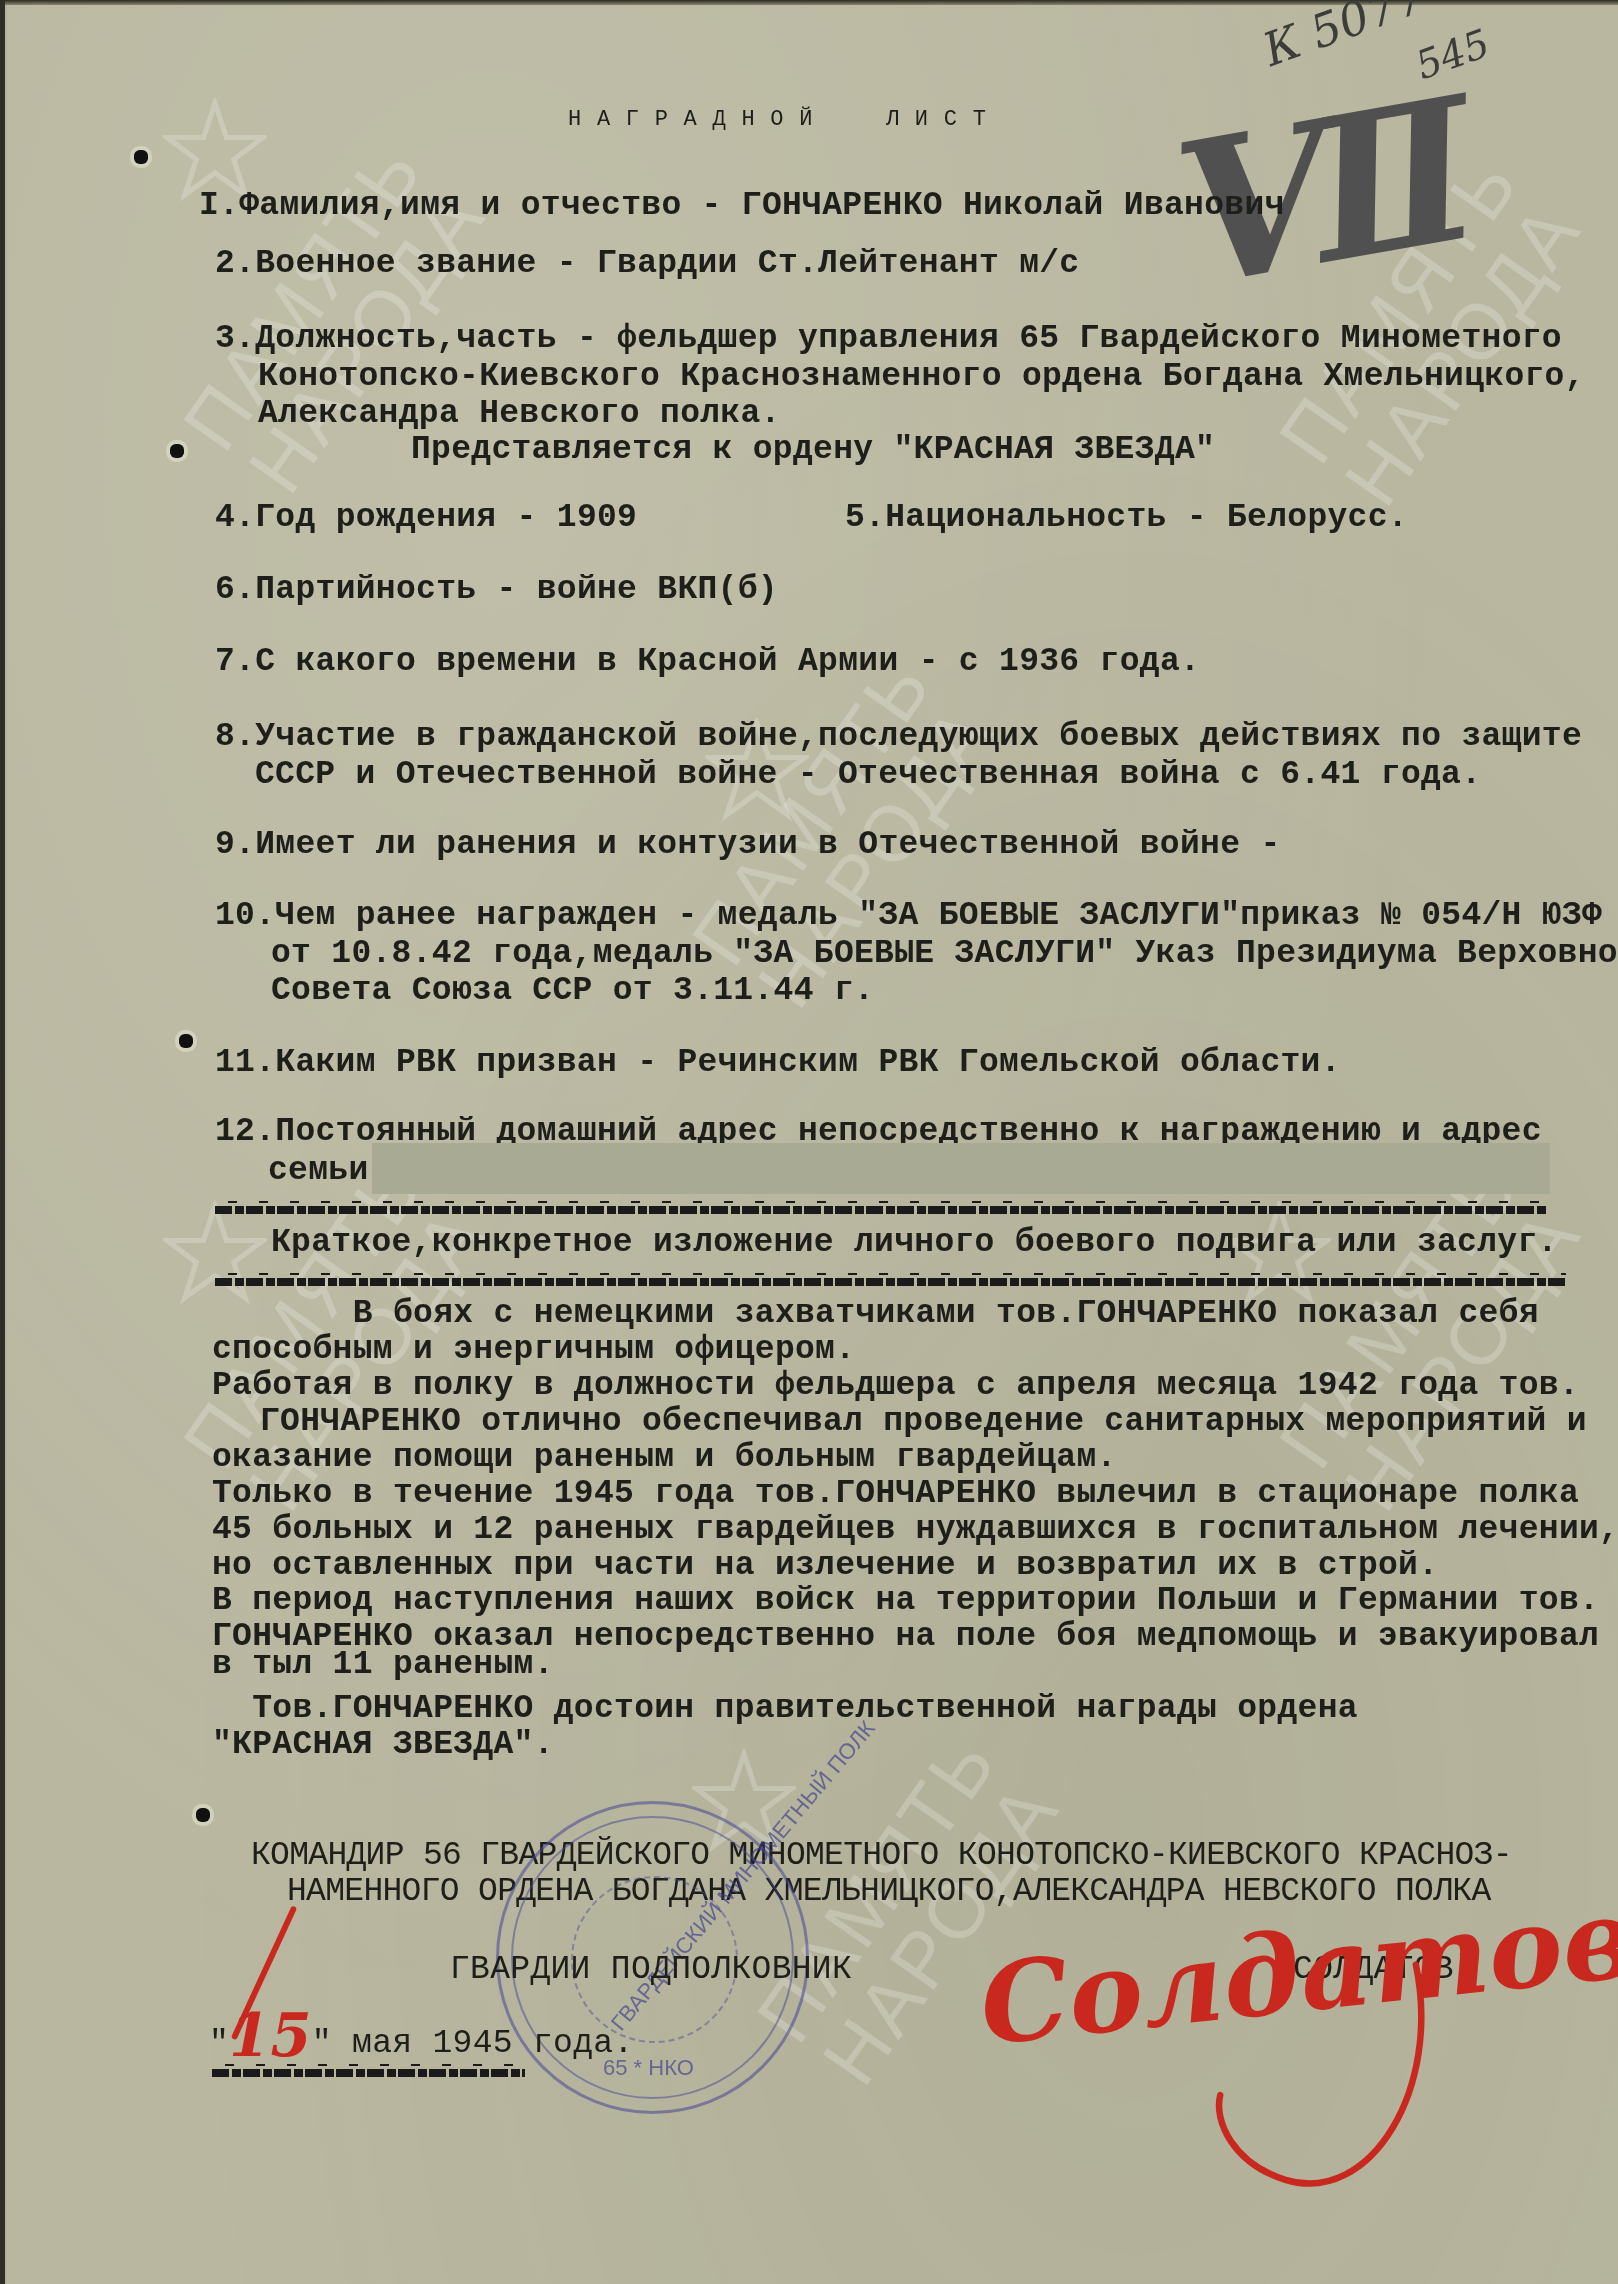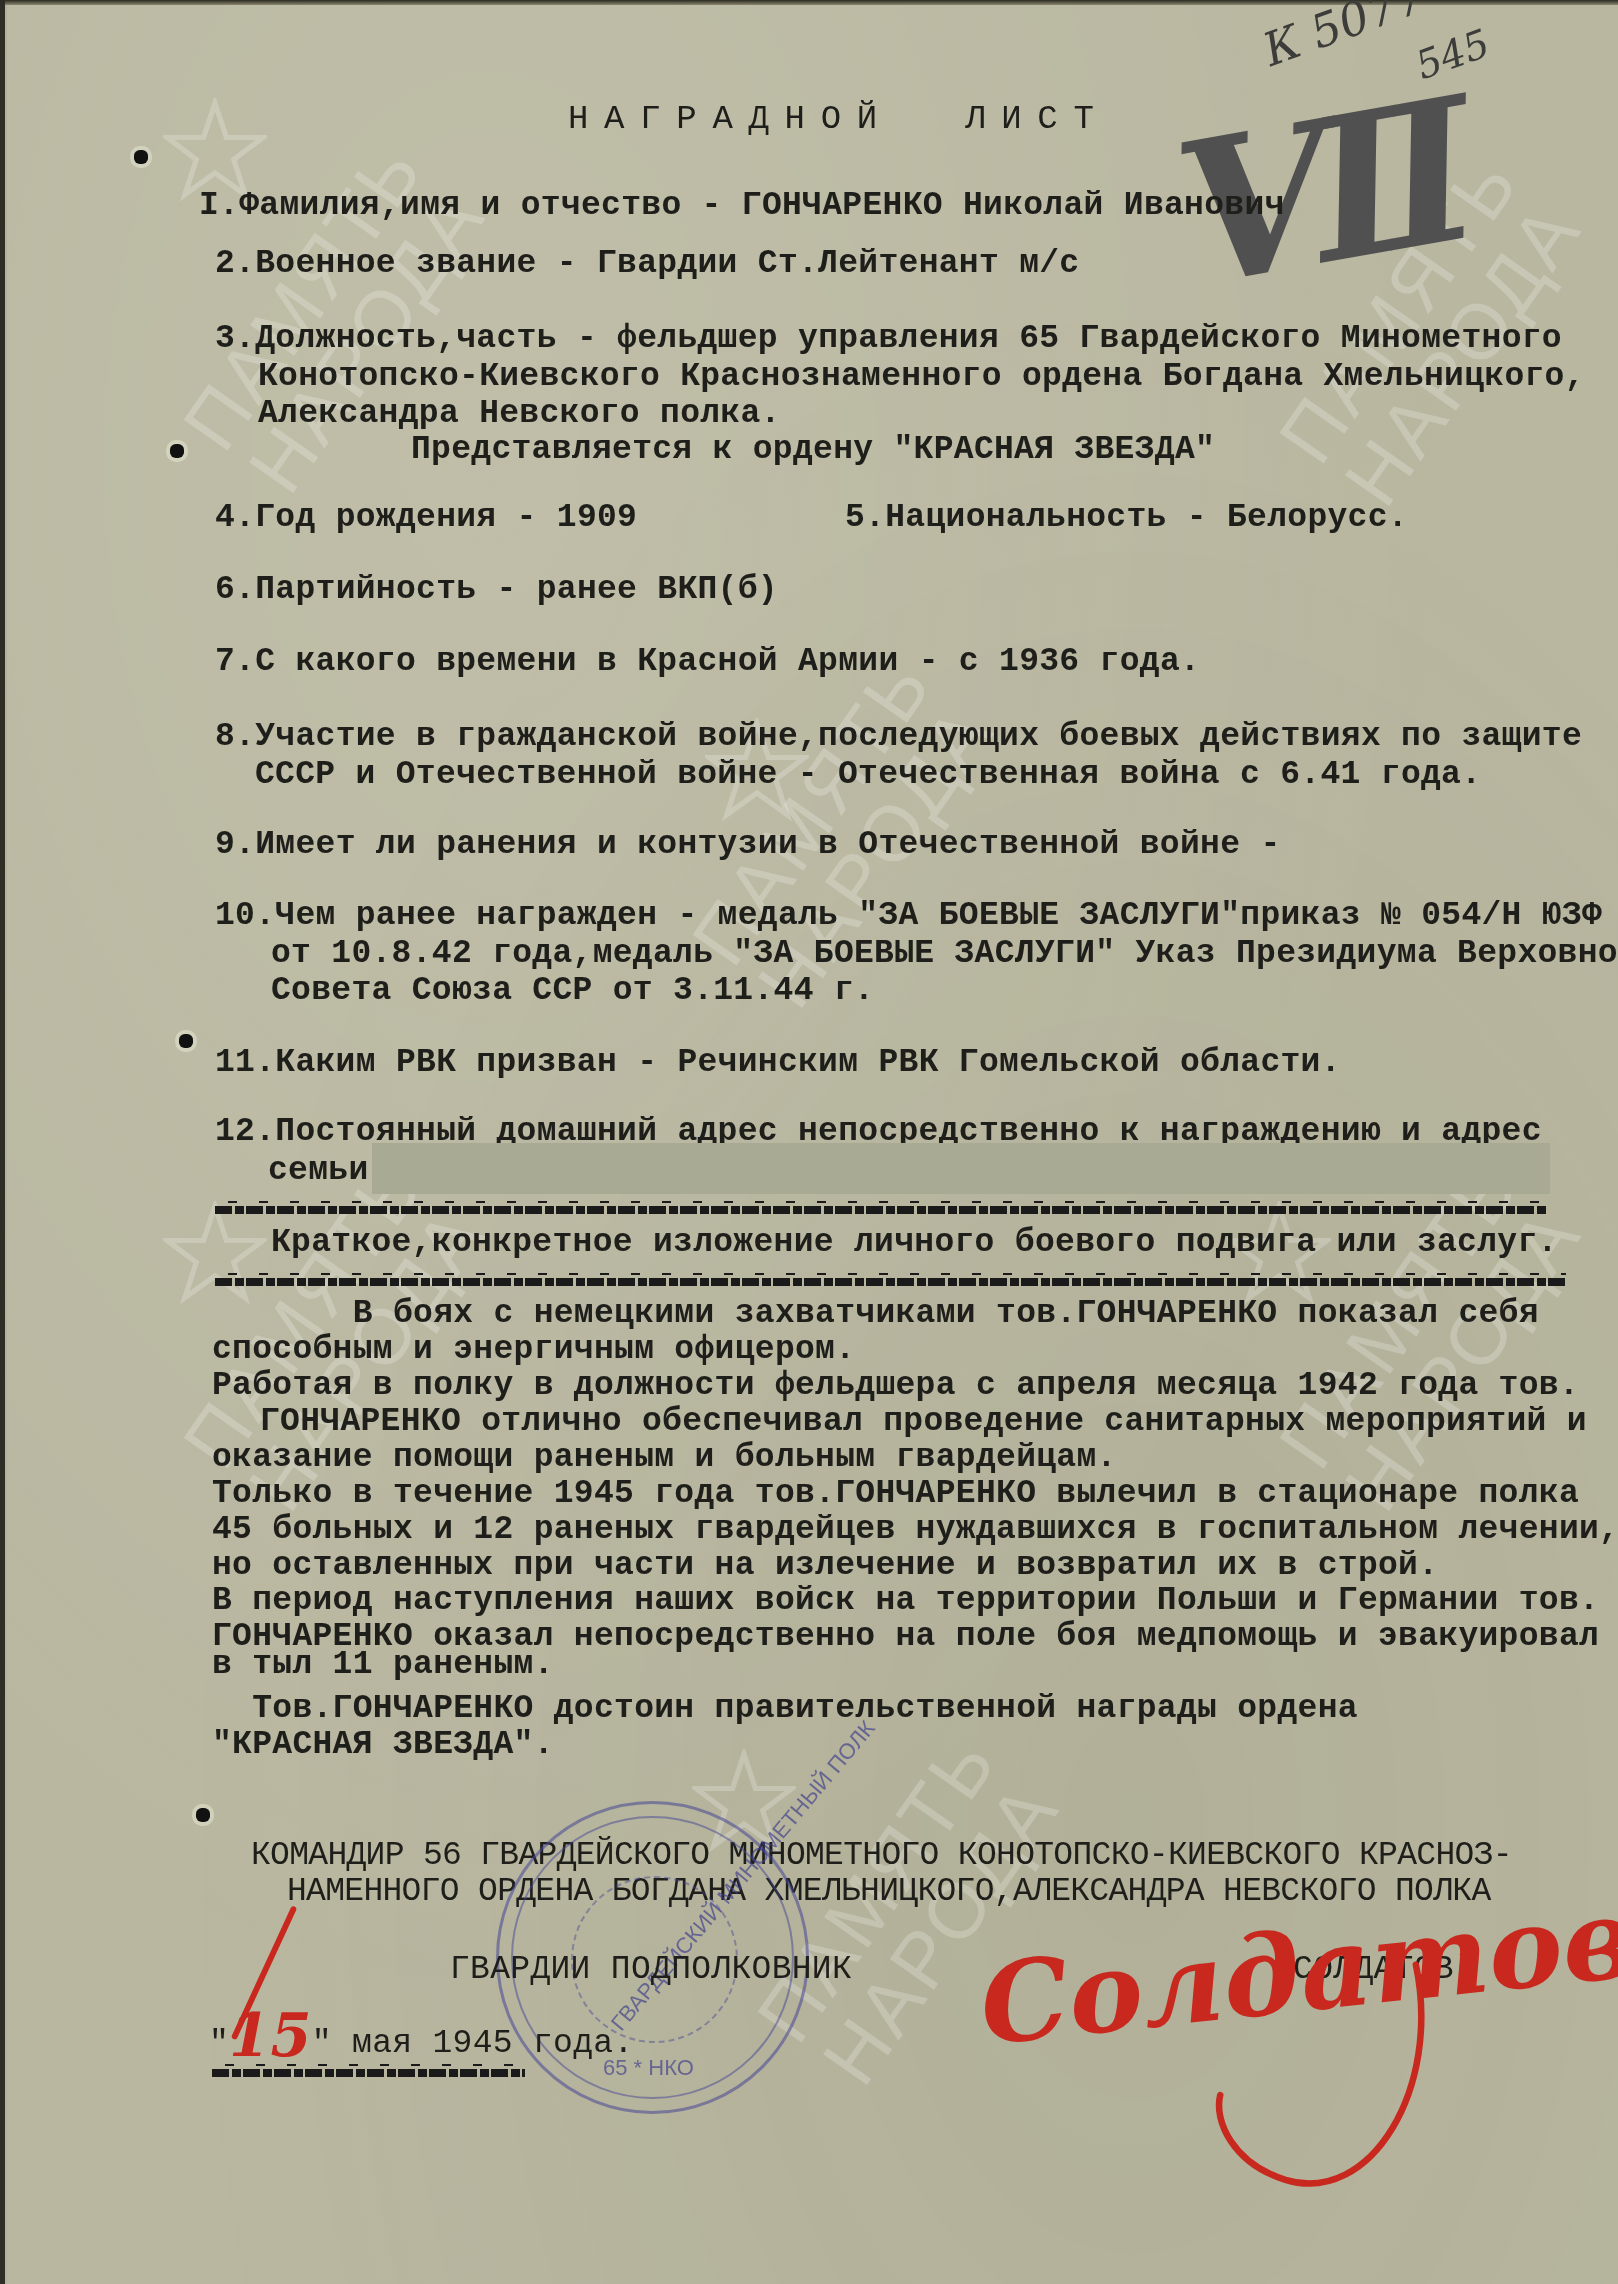--- a/index.html
+++ b/index.html
@@ -23,21 +23,21 @@
   }
   .left-edge {
     position: absolute; left: 0; top: 0; width: 5.2px; height: 2284px;
     background: #2e2e26;
   }
   .line {
     position: absolute; white-space: pre; font-size: 33px; line-height: 37px;
     letter-spacing: 0.3px; font-weight: bold; color: #1e1e1a;
     transform-origin: left center;
   }
-  .title { font-size: 34px; letter-spacing: 15.7px; font-weight: normal; }
+  .title { font-size: 22px; letter-spacing: 15.7px; font-weight: normal; }
   .dash {
     position: absolute; height: 7.8px;
     background: repeating-linear-gradient(90deg, #1a1a1a 0 17px, transparent 17px 19.6px, #1a1a1a 19.6px 29px, transparent 29px 31px);
   }
   .dash::after {
     content: ""; position: absolute; left: 0; right: 0; top: -5.2px; height: 2.6px;
     background: repeating-linear-gradient(90deg, transparent 0 13px, #1a1a1a 13px 22px, transparent 22px 31px);
   }
   .redact {
     position: absolute; background: #a8aa94;
@@ -129,21 +129,21 @@
 <div class="line" style="left:215px; top:245px;"><span>2.</span><span>Военное звание</span> - <span>Гвардии Ст.Лейтенант м/с</span></div>
 
 <div class="line" style="left:215px; top:320px;"><span>3.</span><span>Должность,часть</span> - <span>фельдшер управления 65 Гвардейского Минометного</span></div>
 <div class="line" style="left:258px; top:358px;">Конотопско-Киевского Краснознаменного ордена Богдана Хмельницкого,</div>
 <div class="line" style="left:258px; top:395px;">Александра Невского полка.</div>
 <div class="line" style="left:411px; top:431px;">Представляется к ордену "КРАСНАЯ ЗВЕЗДА"</div>
 
 <div class="line" style="left:215px; top:499px;"><span>4.</span><span>Год рождения</span> - <span>1909</span></div>
 <div class="line" style="left:826px; top:499px;margin-left:19px;"><span>5.</span><span>Национальность</span> - <span>Белорусс.</span></div>
 
-<div class="line" style="left:215px; top:571px;"><span>6.</span><span>Партийность</span> - <span>ранее ВКП(б)</span></div>
+<div class="line" style="left:215px; top:571px;"><span>6.</span><span>Партийность</span> - <span>войне ВКП(б)</span></div>
 
 <div class="line" style="left:215px; top:643px;"><span>7.</span><span>С какого времени в Красной Армии</span> - <span>с 1936 года.</span></div>
 
 <div class="line" style="left:215px; top:718px;"><span>8.</span><span>Участие в гражданской войне,последующих боевых действиях по защите</span></div>
 <div class="line" style="left:255px; top:756px;"><span>СССР и Отечественной войне</span> - <span>Отечественная война с 6.41 года.</span></div>
 
 <div class="line" style="left:215px; top:826px;"><span>9.</span><span>Имеет ли ранения и контузии в Отечественной войне</span> -</div>
 
 <div class="line" style="left:215px; top:897px;"><span>10.</span><span>Чем ранее награжден</span> - <span>медаль "ЗА БОЕВЫЕ ЗАСЛУГИ"приказ № 054/Н ЮЗФ</span></div>
 <div class="line" style="left:271px; top:935px;">от 10.8.42 года,медаль "ЗА БОЕВЫЕ ЗАСЛУГИ" Указ Президиума Верховного</div>

